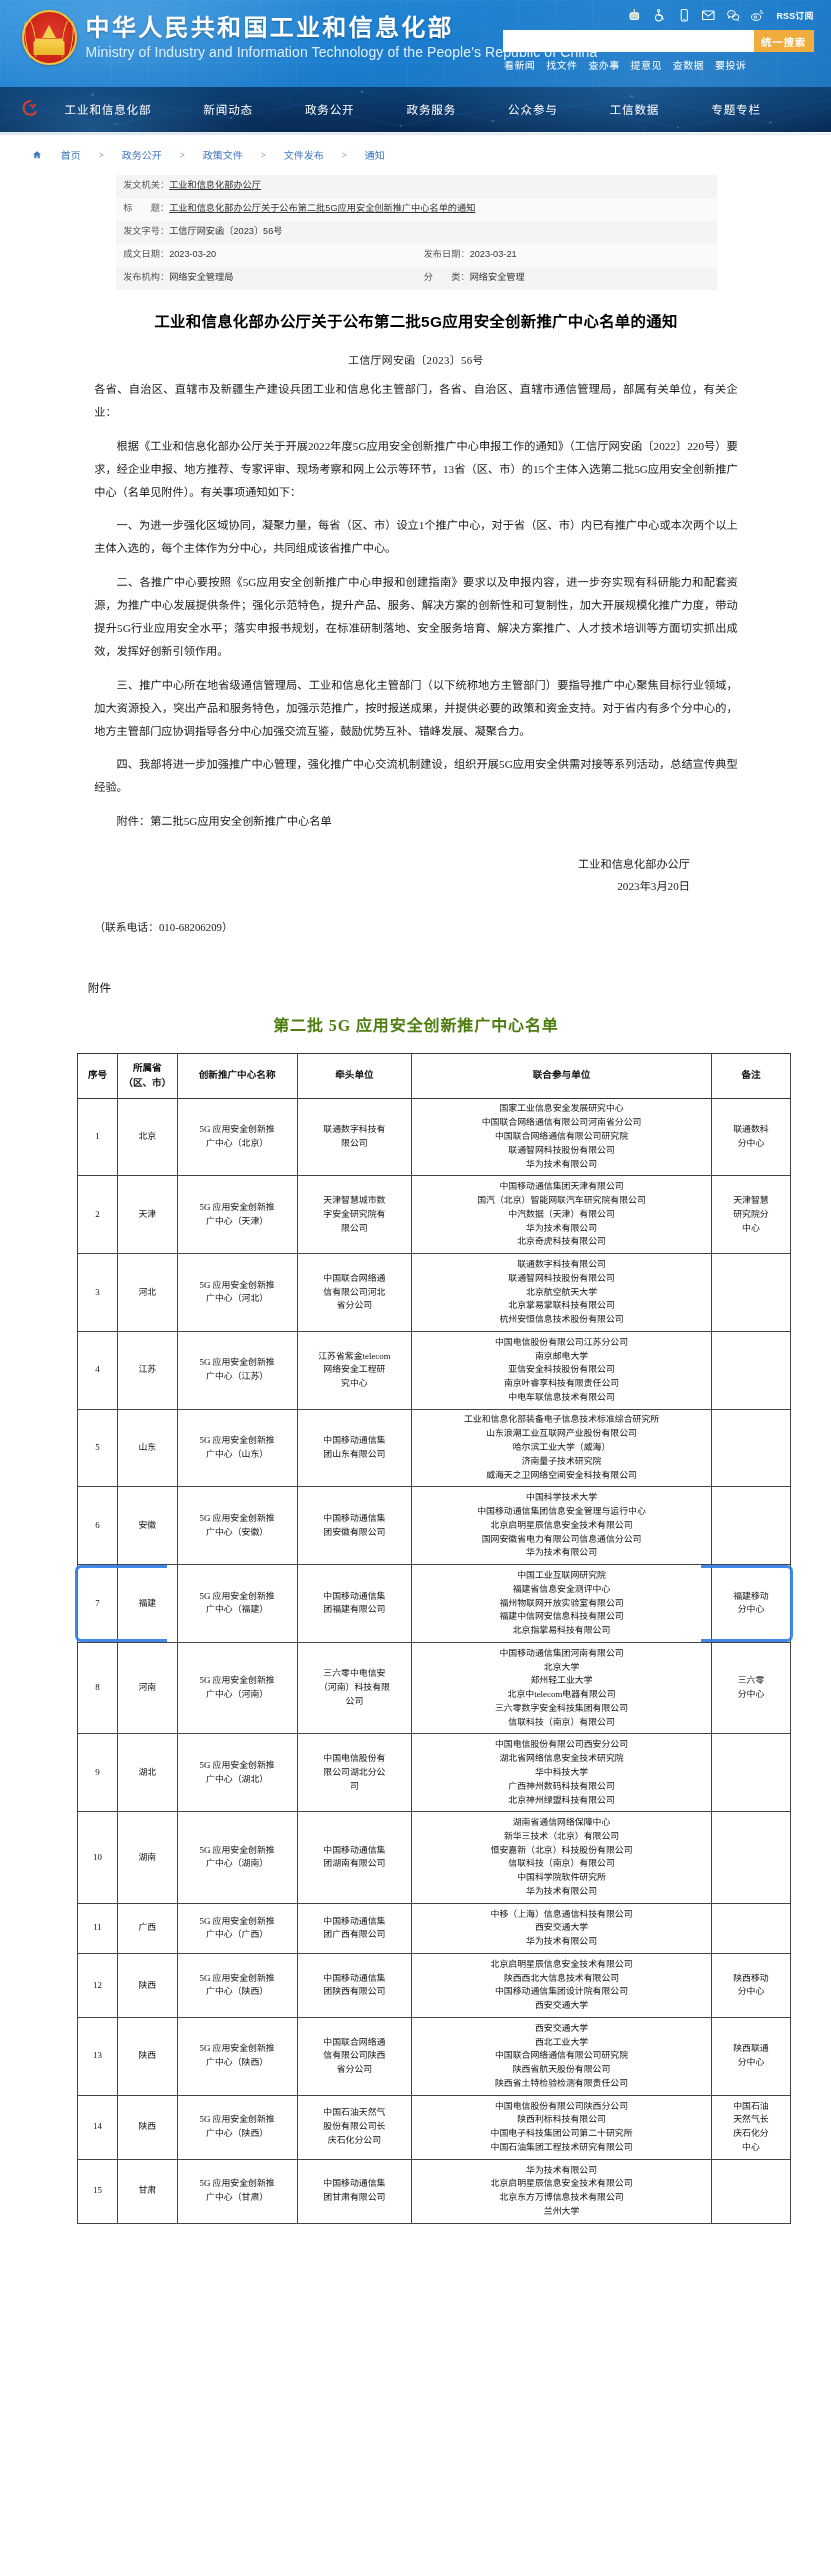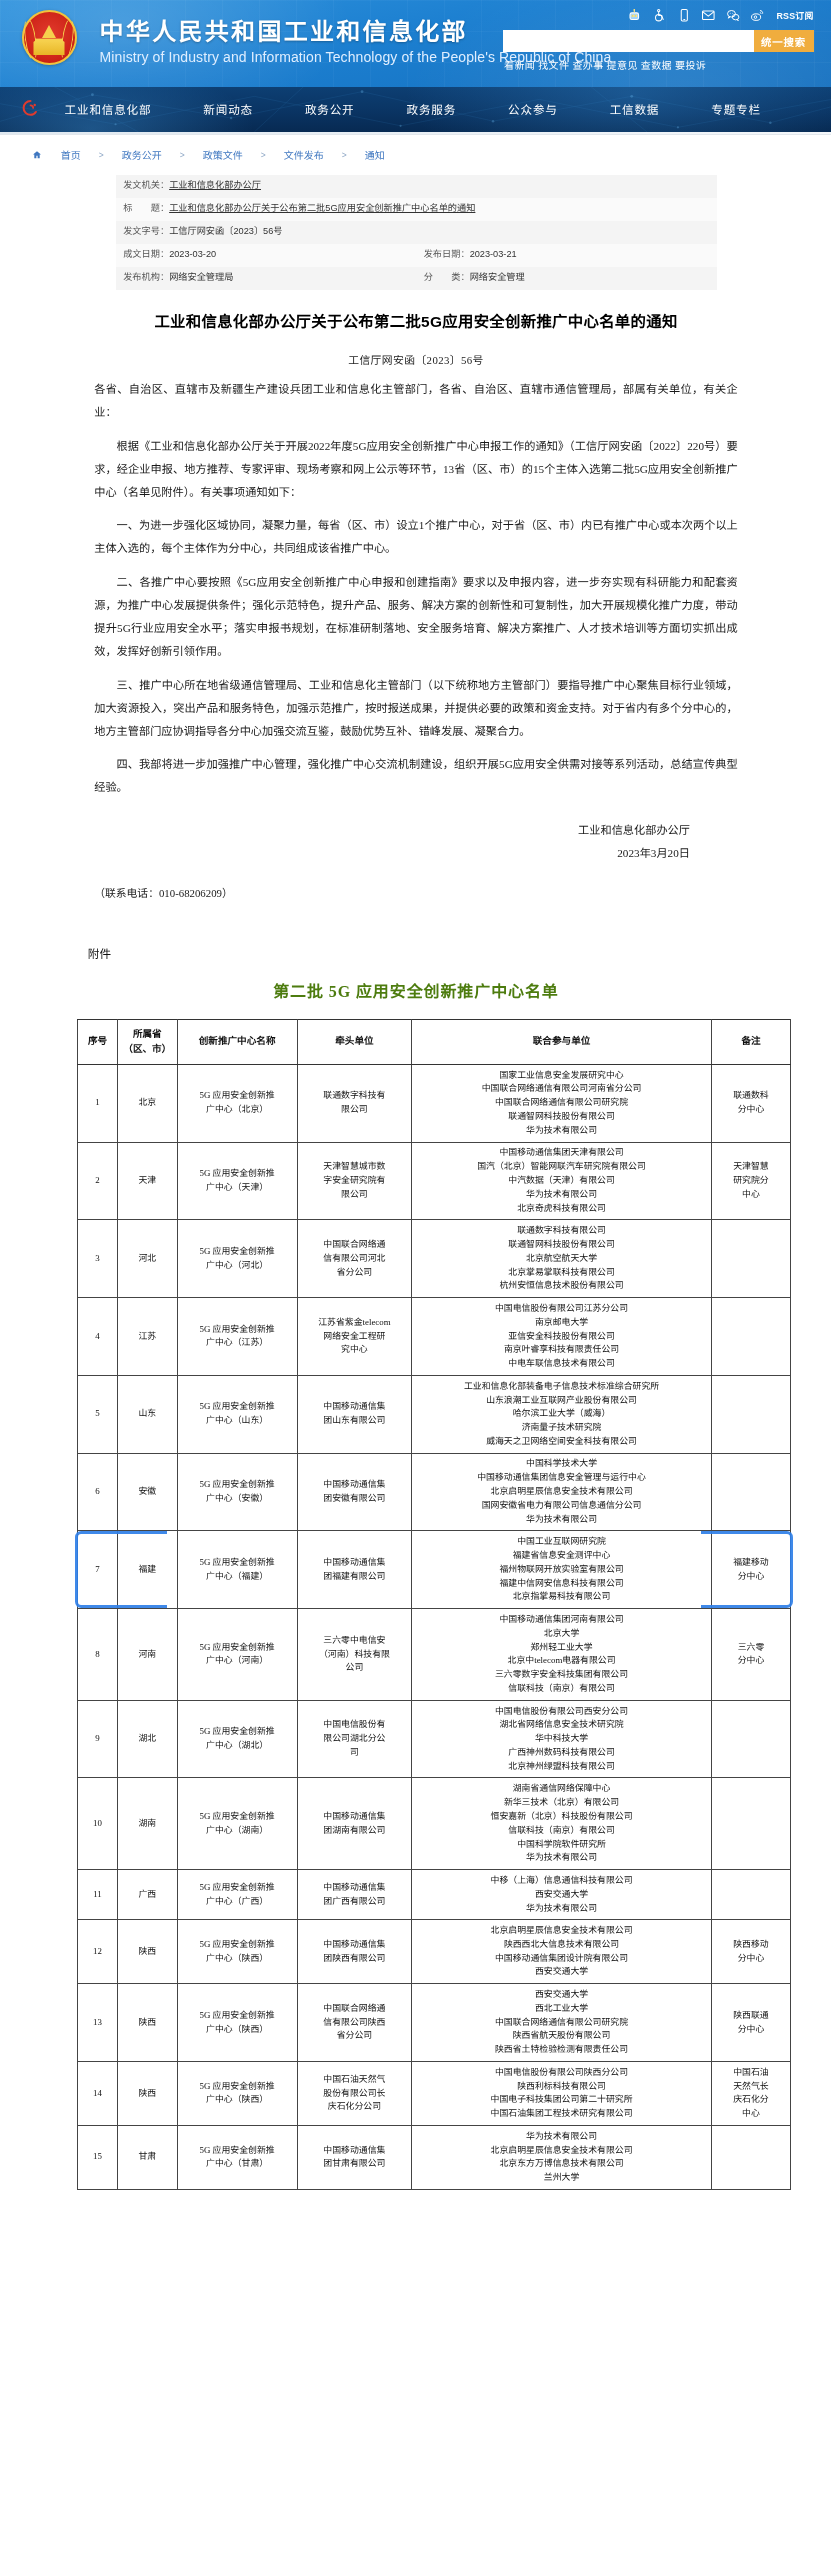--- a/index.html
+++ b/index.html
@@ -27,21 +27,21 @@
     position: absolute; inset: 0;
     background-image:
       linear-gradient(rgba(255,255,255,0.045) 0.8px, transparent 0.8px),
       linear-gradient(90deg, rgba(255,255,255,0.045) 0.8px, transparent 0.8px);
     background-size: 37px 31px;
     opacity: 0.8;
   }
   .banner-left {
     position: absolute;
     left: 21.6px; top: 10px;
-    display: flex; align-items: flex-end; gap: 23px;
+    display: flex; align-items: center; gap: 9px;
   }
   .emblem {
     width: 55px; height: 55px;
     border-radius: 50%;
     background: radial-gradient(circle at 50% 45%, #e23b2e 0%, #cf2519 62%, #b8160c 100%);
     border: 2.3px solid #f2c33c;
     position: relative;
     flex: none;
     box-shadow: 0 0.8px 3.1px rgba(0,0,0,0.25);
   }
@@ -134,21 +134,21 @@
     background: #f0ad3e;
     color: #ffffff;
     font-family: "Liberation Sans", sans-serif;
     font-size: 10.4px;
     font-weight: bold;
     letter-spacing: 0.8px;
     cursor: pointer;
   }
   .quicklinks {
     display: flex; justify-content: flex-start;
-    gap: 3px;
+    gap: 11px;
     margin-top: 4.6px;
     padding-left: 1.5px;
   }
   .quicklinks a {
     color: #ffffff;
     font-size: 10px;
     text-decoration: none;
     letter-spacing: 0.4px;
   }
 
@@ -536,20 +536,21 @@
   <h1 class="doc-title">工业和信息化部办公厅关于公布第二批5G应用安全创新推广中心名单的通知</h1>
   <div class="doc-number">工信厅网安函〔2023〕56号</div>
 
   <div class="doc-body">
     <p class="salute">各省、自治区、直辖市及新疆生产建设兵团工业和信息化主管部门，各省、自治区、直辖市通信管理局，部属有关单位，有关企业：</p>
     <p class="indent">根据《工业和信息化部办公厅关于开展2022年度5G应用安全创新推广中心申报工作的通知》（工信厅网安函〔2022〕220号）要求，经企业申报、地方推荐、专家评审、现场考察和网上公示等环节，13省（区、市）的15个主体入选第二批5G应用安全创新推广中心（名单见附件）。有关事项通知如下：</p>
     <p class="indent">一、为进一步强化区域协同，凝聚力量，每省（区、市）设立1个推广中心，对于省（区、市）内已有推广中心或本次两个以上主体入选的，每个主体作为分中心，共同组成该省推广中心。</p>
     <p class="indent">二、各推广中心要按照《5G应用安全创新推广中心申报和创建指南》要求以及申报内容，进一步夯实现有科研能力和配套资源，为推广中心发展提供条件；强化示范特色，提升产品、服务、解决方案的创新性和可复制性，加大开展规模化推广力度，带动提升5G行业应用安全水平；落实申报书规划，在标准研制落地、安全服务培育、解决方案推广、人才技术培训等方面切实抓出成效，发挥好创新引领作用。</p>
     <p class="indent">三、推广中心所在地省级通信管理局、工业和信息化主管部门（以下统称地方主管部门）要指导推广中心聚焦目标行业领域，加大资源投入，突出产品和服务特色，加强示范推广，按时报送成果，并提供必要的政策和资金支持。对于省内有多个分中心的，地方主管部门应协调指导各分中心加强交流互鉴，鼓励优势互补、错峰发展、凝聚合力。</p>
     <p class="indent">四、我部将进一步加强推广中心管理，强化推广中心交流机制建设，组织开展5G应用安全供需对接等系列活动，总结宣传典型经验。</p>
+    <p class="indent">附件：第二批5G应用安全创新推广中心名单</p>
   </div>
 
   <div class="sign-block">
     <div>工业和信息化部办公厅</div>
     <div>2023年3月20日</div>
   </div>
 
   <div class="contact-line">（联系电话：010-68206209）</div>
 
   <div class="attach-spacer"></div>

